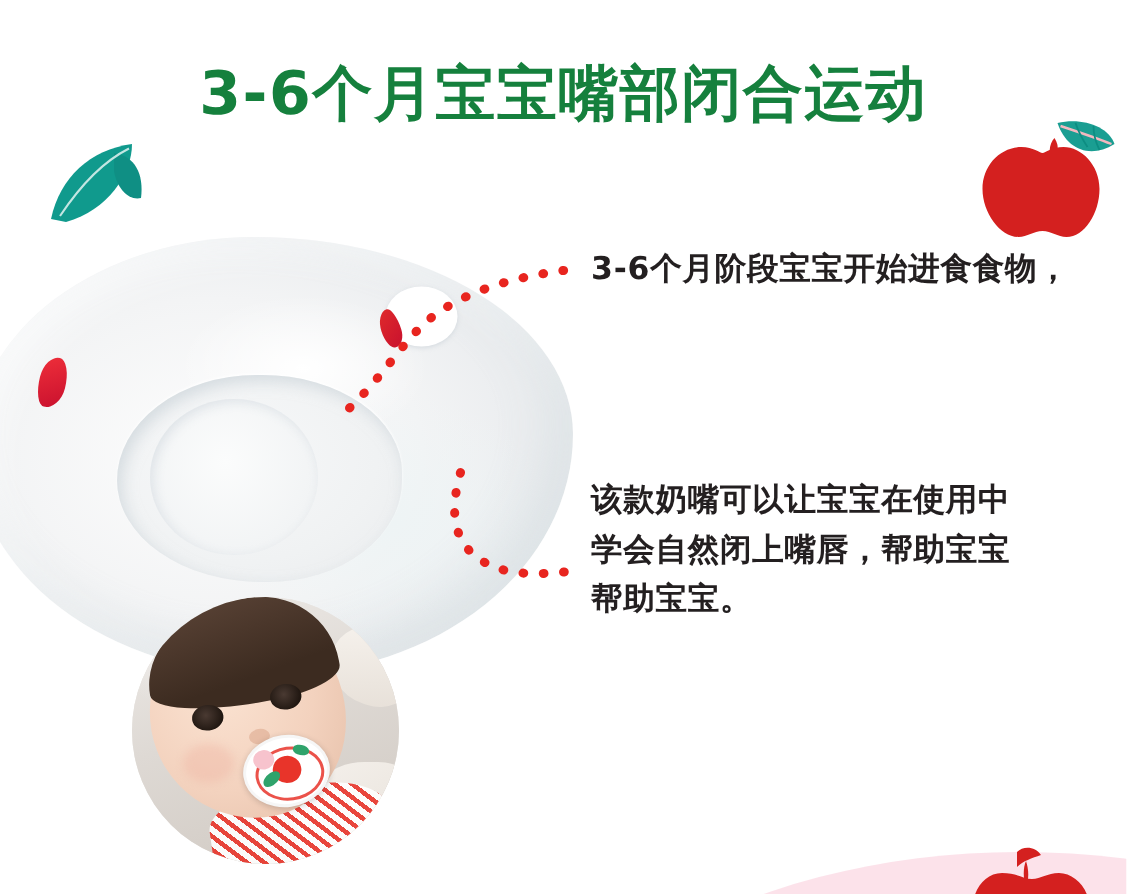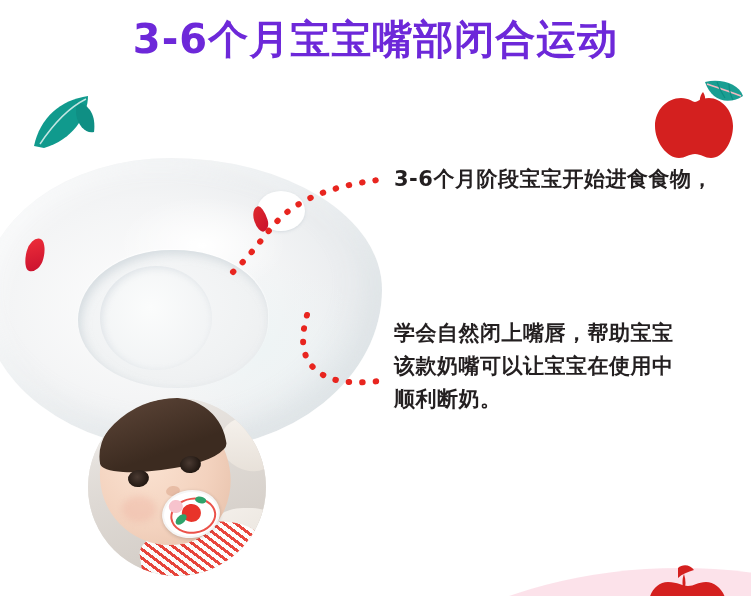--- a/index.html
+++ b/index.html
@@ -16,27 +16,27 @@
     width: 751px;
     height: 596px;
     overflow: hidden;
     background: #ffffff;
   }
 
   
   .title {
     position: absolute;
     left: 0;
-    top: 12px;
+    top: 35px;
     width: 751px;
     text-align: center;
     font-size: 40px;
     font-weight: bold;
     letter-spacing: 1px;
-    color: #6d28d9;
+    color: #15803d;
     font-family: "DejaVu Sans", "Liberation Sans", sans-serif;
     white-space: nowrap;
   }
 
   
   .leaf-left {
     position: absolute;
     left: 30px;
     top: 90px;
     width: 72px;
@@ -421,18 +421,18 @@
   <svg class="leader" viewBox="0 0 751 596">
     <path d="M233 272 C258 248 268 228 286 213 C312 192 348 184 378 180" stroke="#e8251f" stroke-width="6" fill="none" stroke-linecap="round" stroke-dasharray="0.5 13"></path>
     <path d="M307 315 C300 340 302 358 316 370 C334 385 358 383 380 381" stroke="#e8251f" stroke-width="6" fill="none" stroke-linecap="round" stroke-dasharray="0.5 13"></path>
   </svg>
 
   <div class="callout callout-1">
     <span class="line"><span>3-6个月阶段宝宝开始进食食物，</span></span>
   </div>
 
   <div class="callout callout-2">
+    <span class="line"><span>该款奶嘴可以让宝宝在使用中</span></span>
     <span class="line"><span>学会自然闭上嘴唇，帮助宝宝</span></span>
-    <span class="line"><span>该款奶嘴可以让宝宝在使用中</span></span>
-    <span class="line"><span>顺利断奶。</span></span>
+    <span class="line"><span>帮助宝宝。</span></span>
   </div>
 
 </div>
 
 </body></html>

